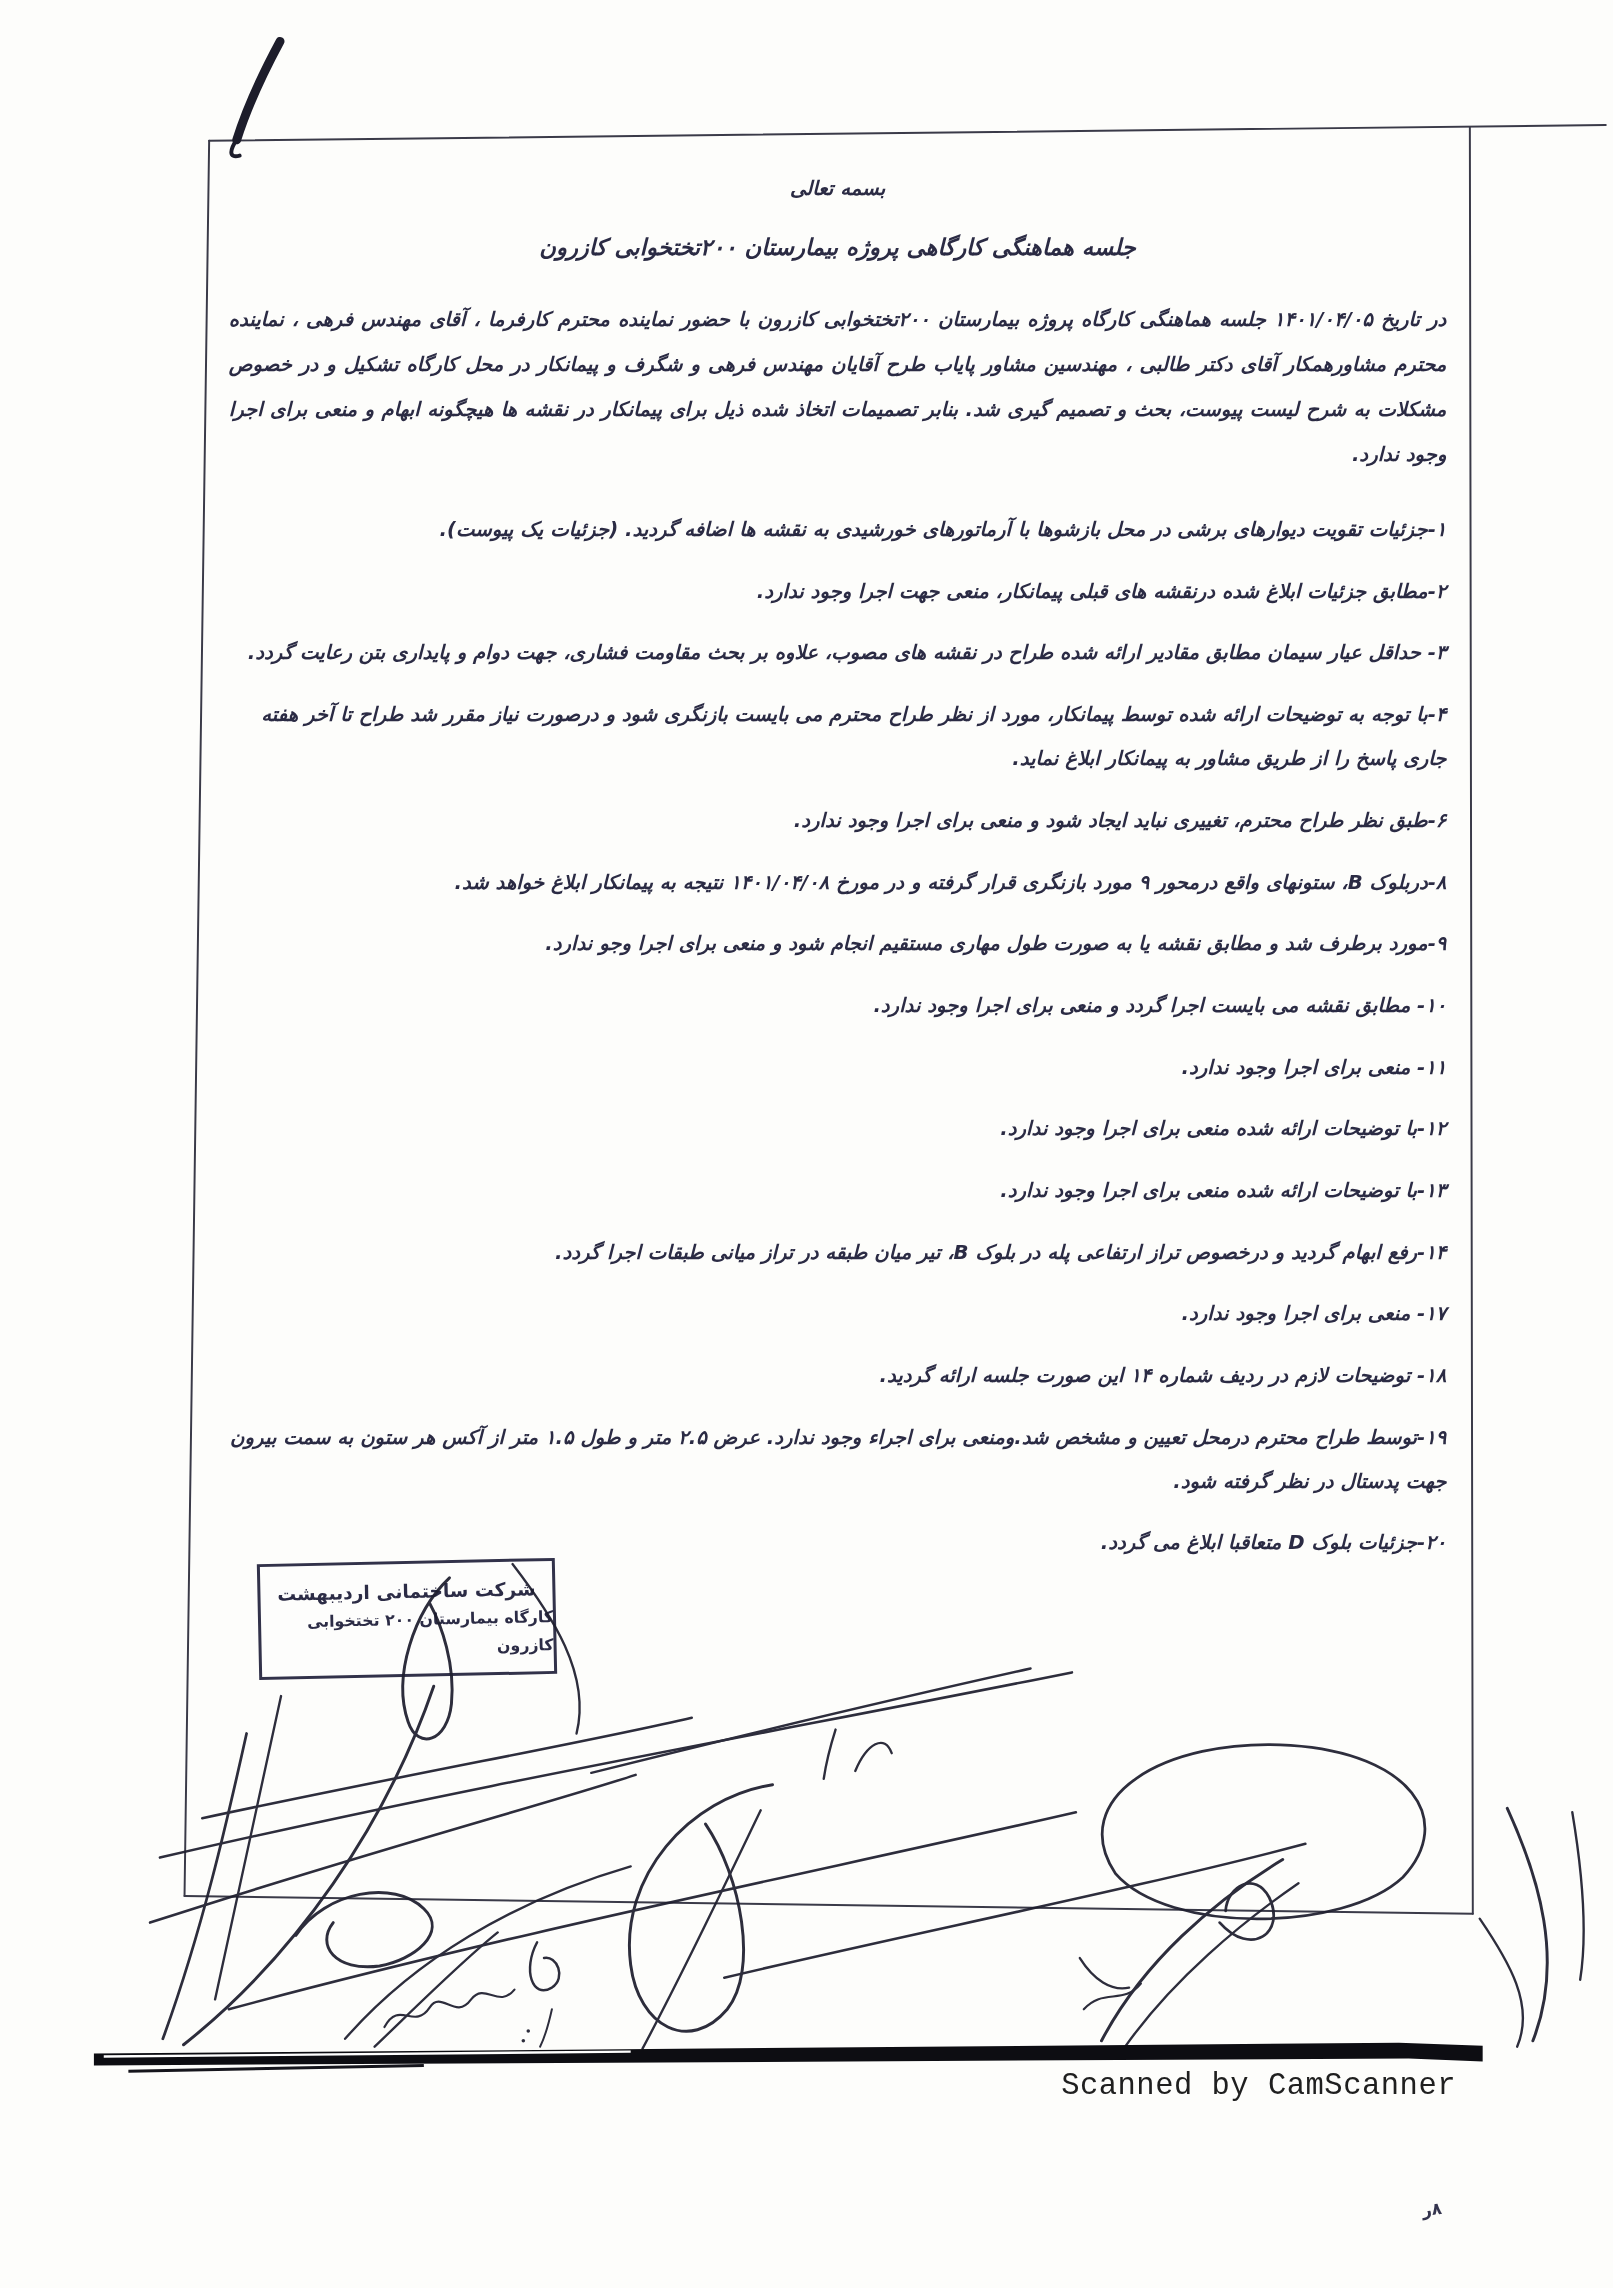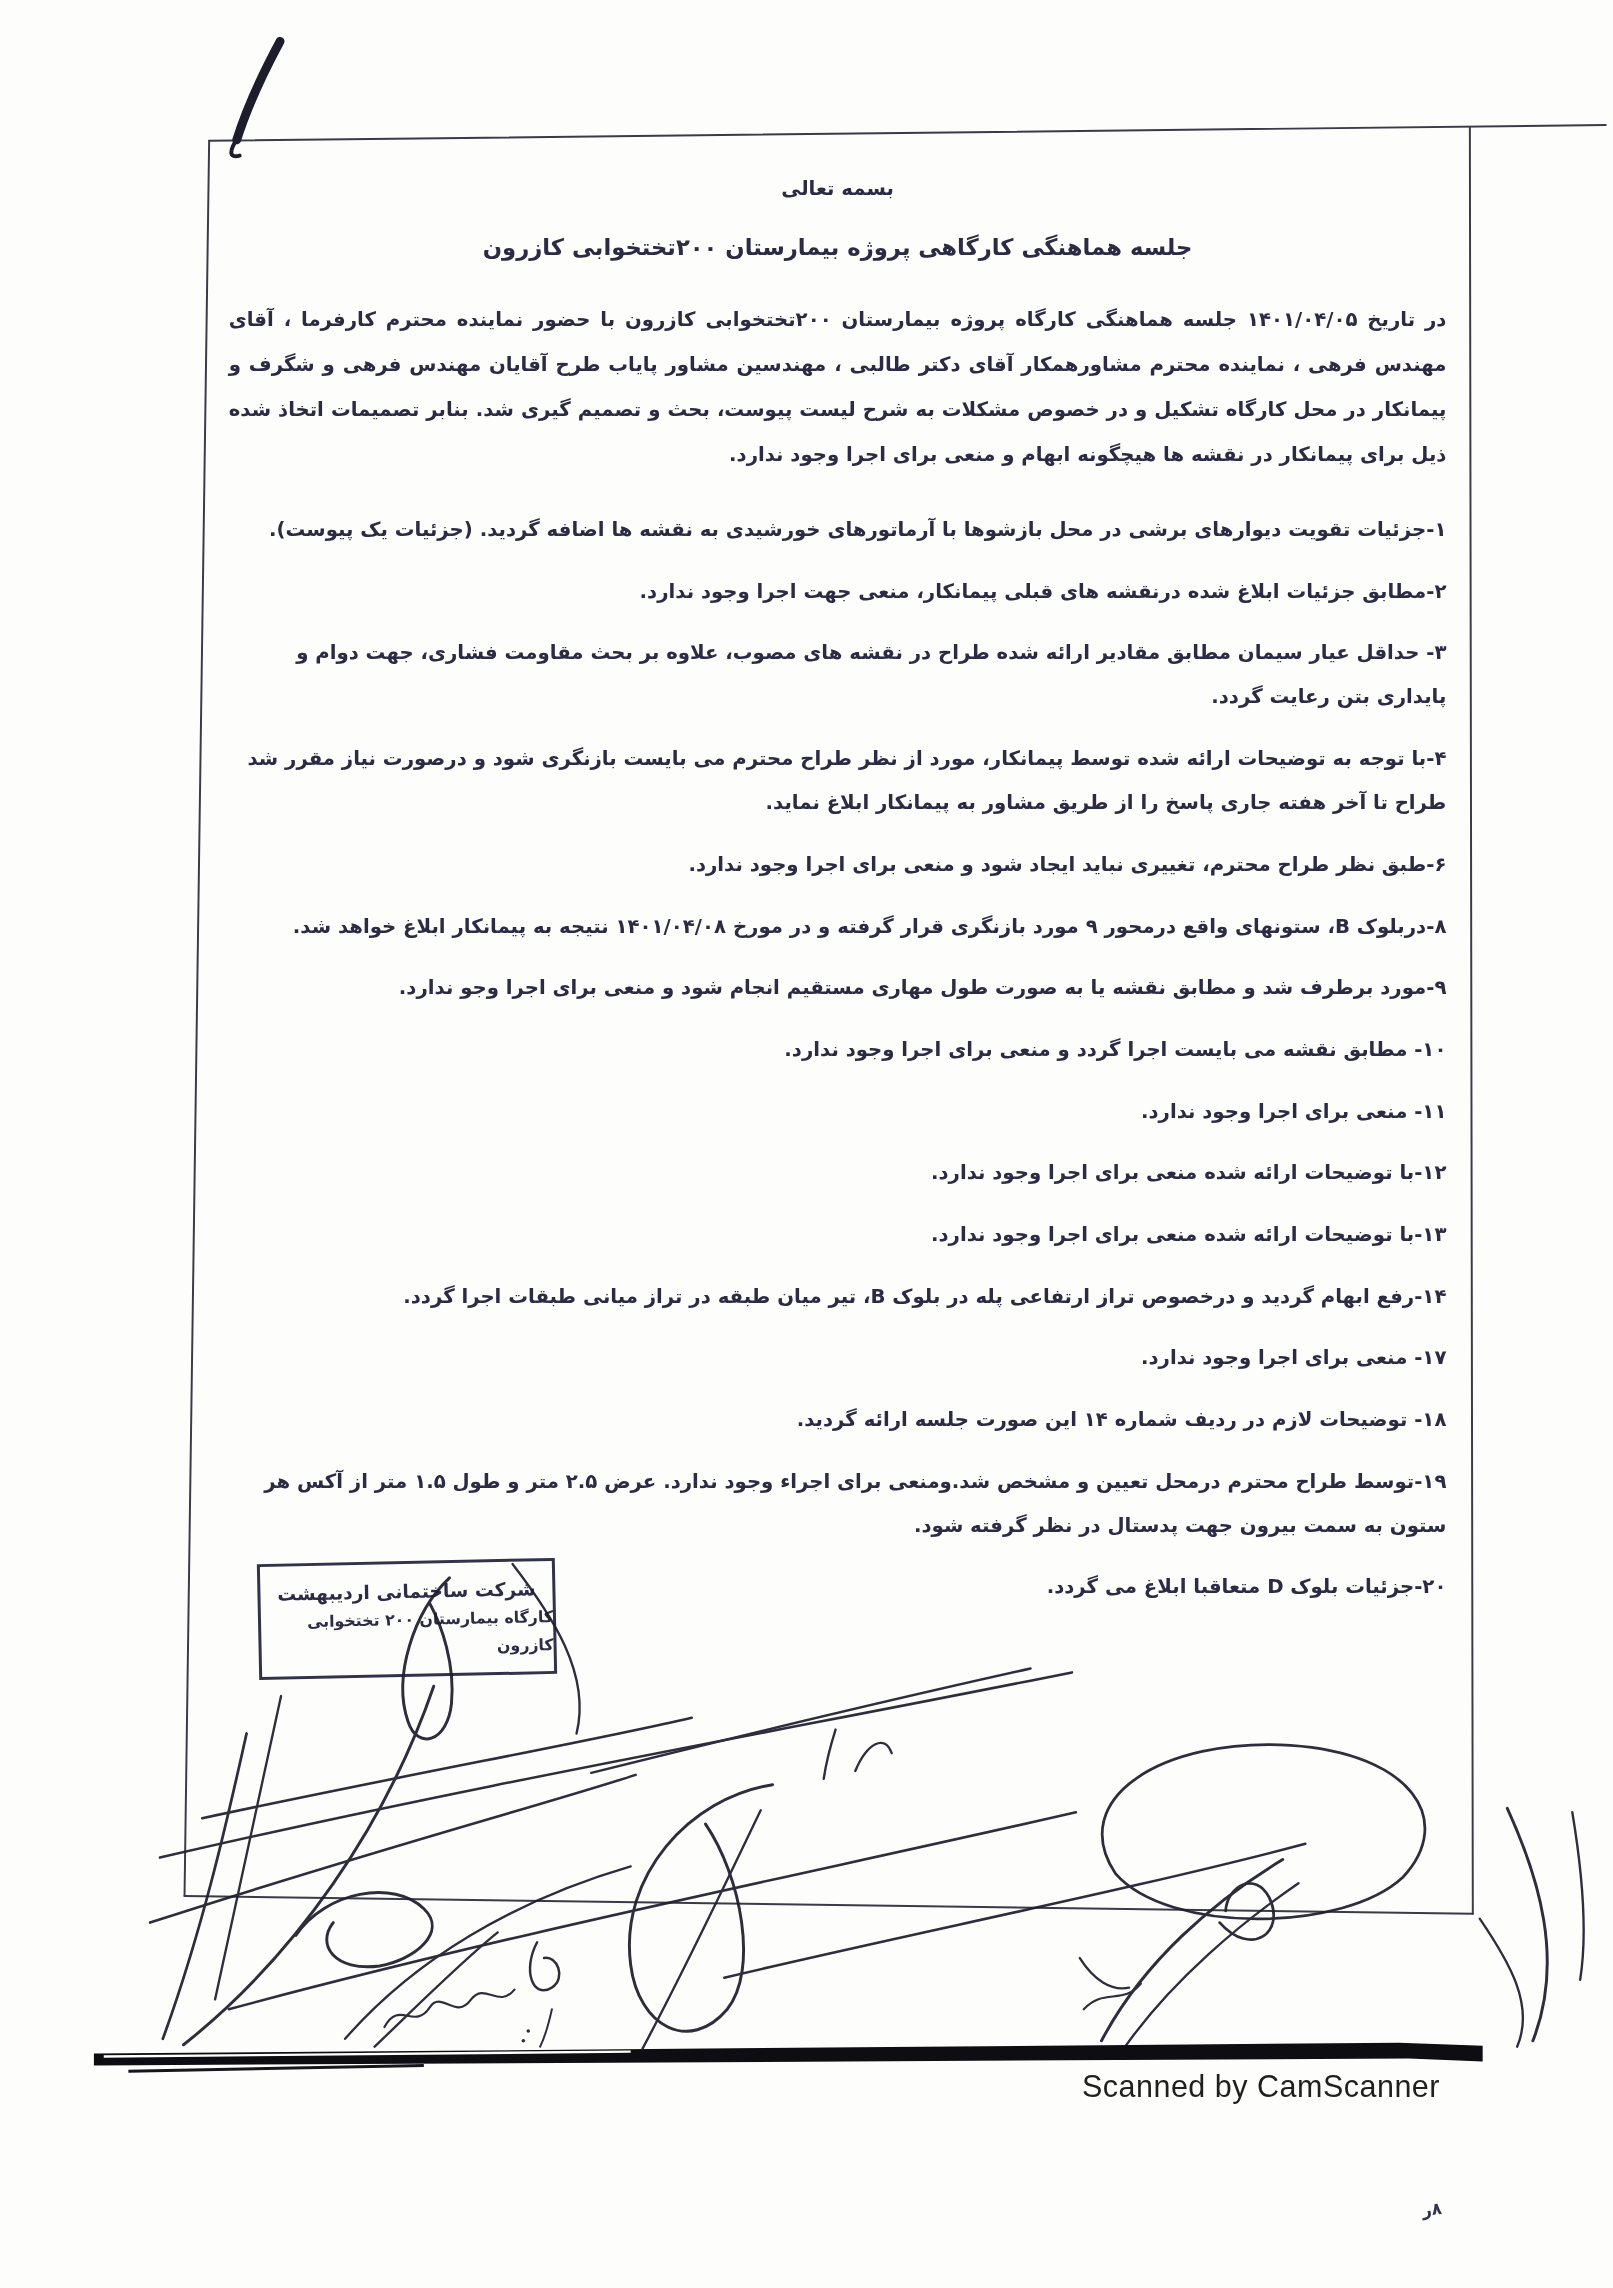--- a/index.html
+++ b/index.html
@@ -8,21 +8,21 @@
     background:#fdfdfb;
     font-family:"DejaVu Sans",sans-serif;
   }
   .page{position:absolute;inset:0;}
   
   .doc-content{
     position:absolute;left:209px;top:140px;width:1261px;height:1773px;
     direction:rtl;padding:33px 23.6px 0 19.7px;box-sizing:border-box;
     color:#2b2b44;
   }
-  .doc-content p{margin:0;}
+  .doc-content p{margin:0;font-style:italic;}
   .bismillah{
     text-align:center;font-size:19.7px;font-weight:700;line-height:31.5px;
   }
   .meeting-date{
     text-align:center;font-size:19.7px;font-weight:700;line-height:31.5px;margin-top:37px !important;
   }
   .doc-title{
     text-align:center;font-size:22.7px;font-weight:700;line-height:31.5px;margin-top:27.6px !important;
   }
   .intro{
@@ -38,22 +38,22 @@
   .stamp{
     position:absolute;left:258px;top:1561px;width:292px;height:110px;
     border:3px solid #32324a;transform:rotate(-1.2deg);
     display:flex;flex-direction:column;justify-content:center;align-items:center;
     direction:rtl;color:#2c2c46;background:rgba(255,255,255,0.25);
   }
   .stamp .l1{font-size:18.7px;font-weight:700;line-height:29.6px;}
   .stamp .l2{font-size:15.8px;font-weight:700;line-height:27.6px;}
   
   .scanner-credit{
-    position:absolute;right:174px;top:2069px;
-    font-family:Liberation Sans, sans-serif;
+    position:absolute;right:158px;top:2069px;
+    font-family:Liberation Mono, monospace;
     font-size:30.5px;color:#1f1f1f;letter-spacing:0.5px;
   }
   
   .corner-note{
     position:absolute;left:1422px;top:2199px;font-size:16.7px;color:#34344e;
     transform:rotate(-7deg);font-weight:700;direction:rtl;
   }
   svg.overlay{position:absolute;left:0;top:0;pointer-events:none;}
 </style>
 </head>

